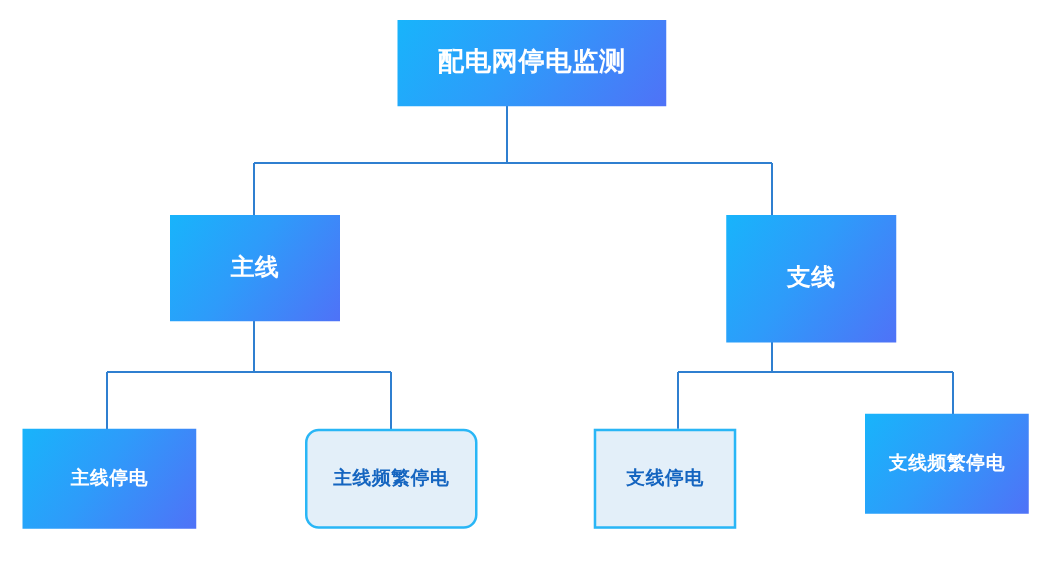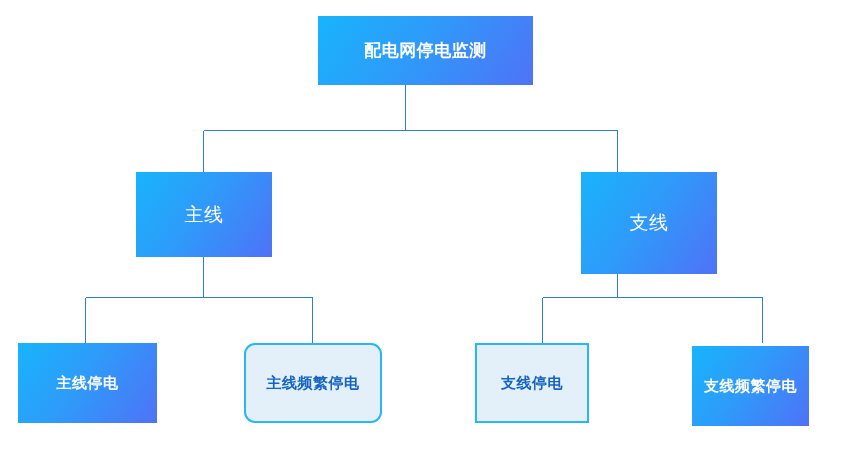--- a/index.html
+++ b/index.html
@@ -19,22 +19,22 @@
   }
   .node.filled{
     background:linear-gradient(125deg,#18b4fb 0%,#2e9bfa 45%,#4f72f7 100%);
     color:#ffffff;border:none;
   }
   .node.outline{
     background:#e3eff9;
     border:2px solid #29b6f6;
     color:#1565c0;
   }
-  .lvl-root{font-size:17px;font-weight:700;}
-  .lvl-mid{font-size:19px;font-weight:400;}
+  .lvl-root{font-size:21px;font-weight:700;}
+  .lvl-mid{font-size:19px;font-weight:700;}
   .lvl-leaf{font-size:15px;font-weight:700;}
 </style>
 </head>
 <body>
 
 <div id="canvas">
 
   <svg class="connectors" viewBox="0 0 851 451" preserveAspectRatio="none" aria-hidden="true">
     <g stroke="#2f7fd0" stroke-width="1.6" fill="none" shape-rendering="crispEdges">
 
@@ -60,15 +60,15 @@
   <div class="node filled lvl-mid" style="left:136px;top:172px;width:136px;height:85px;">主线</div>
 
   <div class="node filled lvl-mid" style="left:581px;top:172px;width:136px;height:102px;">支线</div>
 
   <div class="node filled lvl-leaf" style="left:18px;top:343px;width:139px;height:80px;">主线停电</div>
 
   <div class="node outline lvl-leaf" style="left:244px;top:343px;width:138px;height:80px;border-radius:11px;">主线频繁停电</div>
 
   <div class="node outline lvl-leaf" style="left:475px;top:343px;width:114px;height:80px;">支线停电</div>
 
-  <div class="node filled lvl-leaf" style="left:692px;top:346px;width:117px;height:80px;">支线频繁停电</div>
+  <div class="node filled lvl-leaf" style="left:692px;top:331px;width:131px;height:80px;">支线频繁停电</div>
 
 </div>
 
 </body></html>

